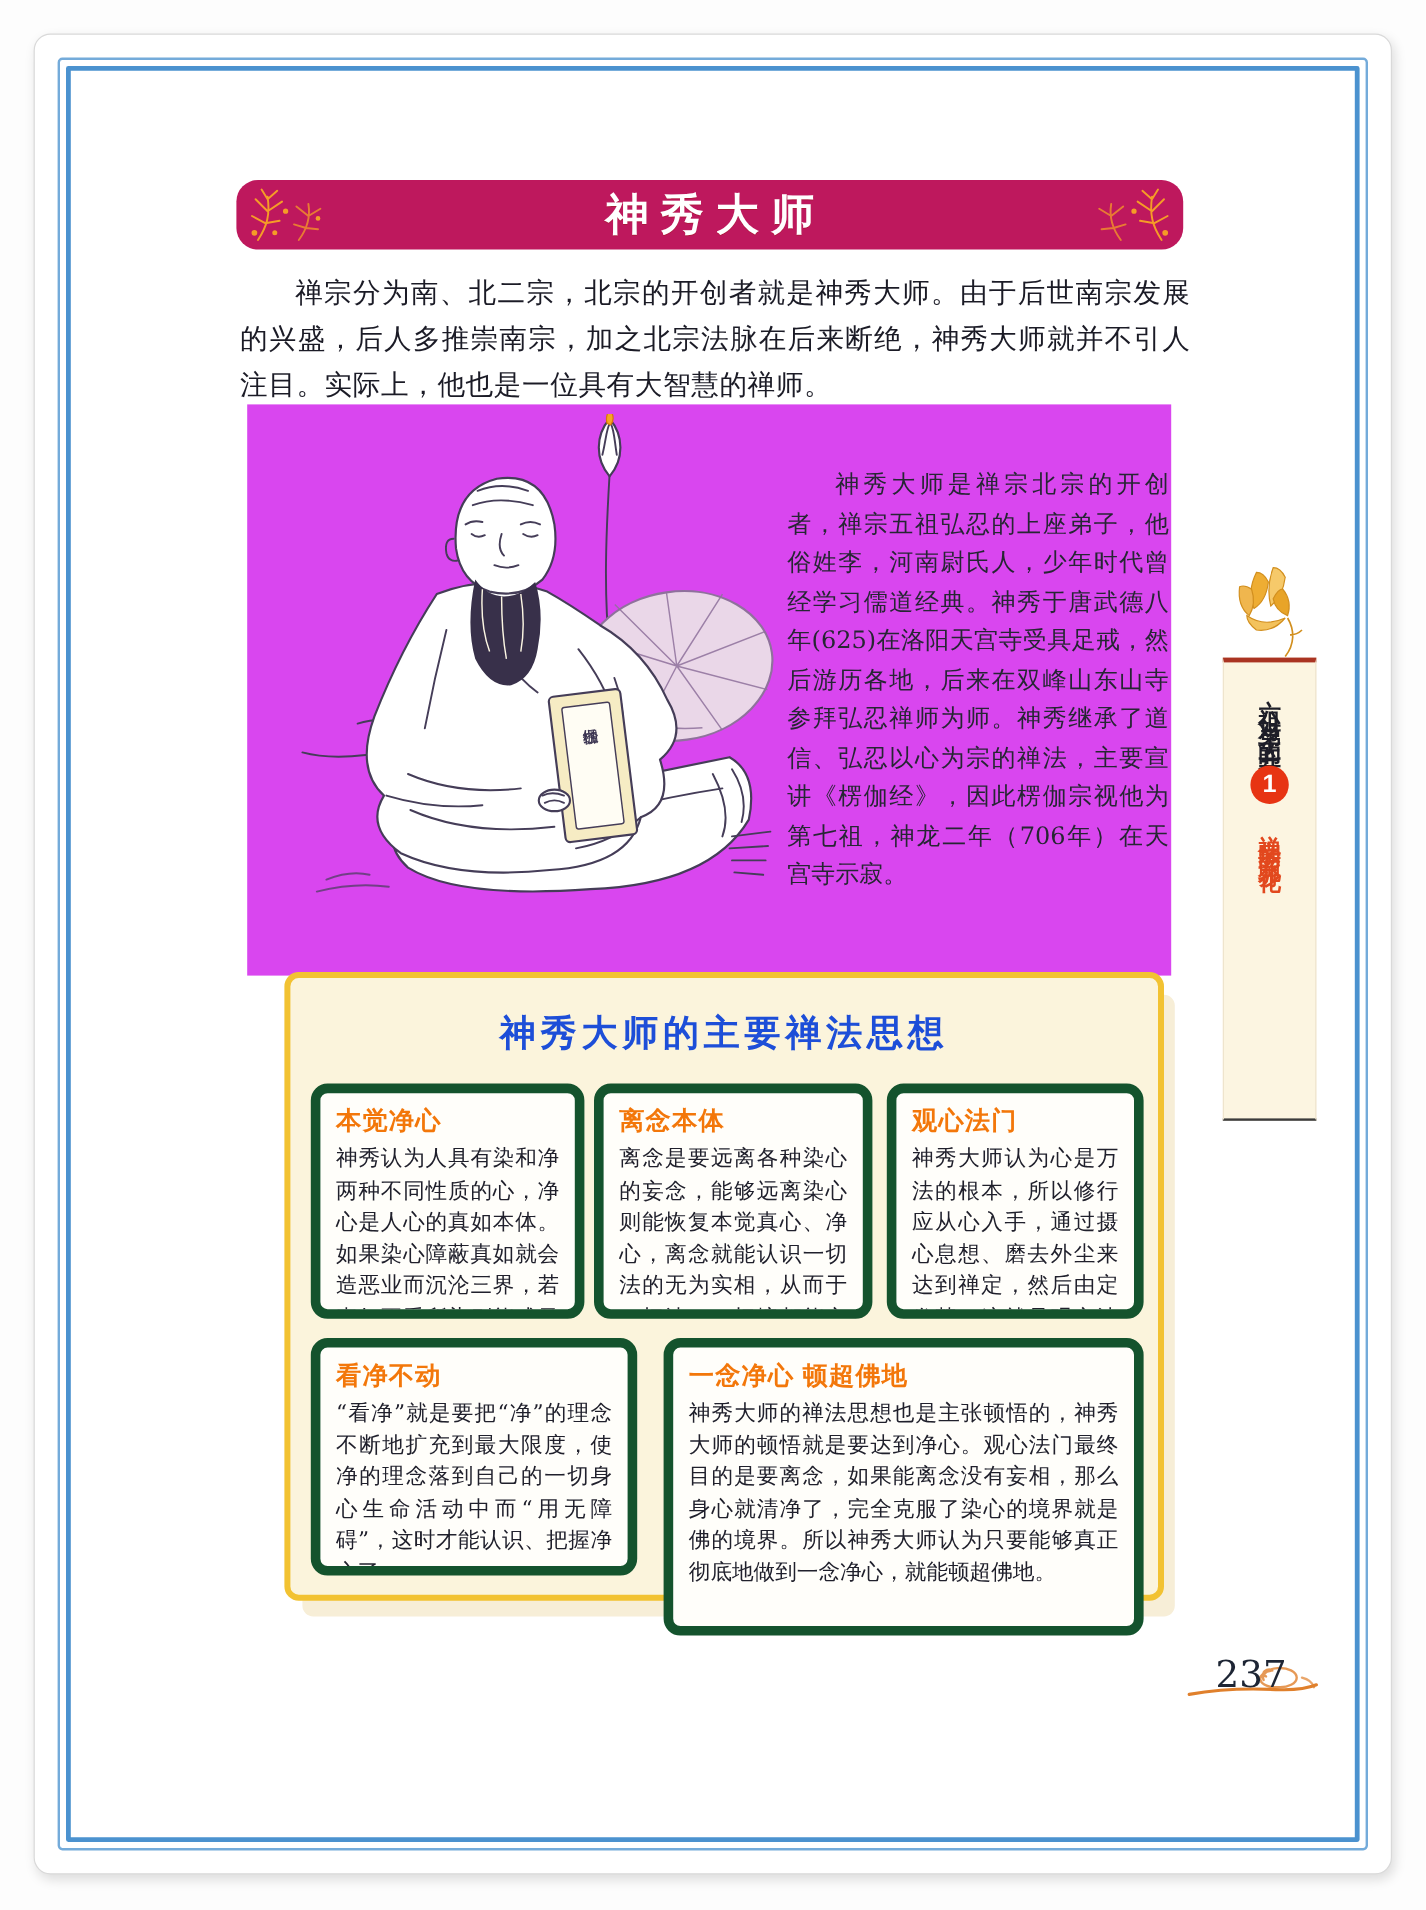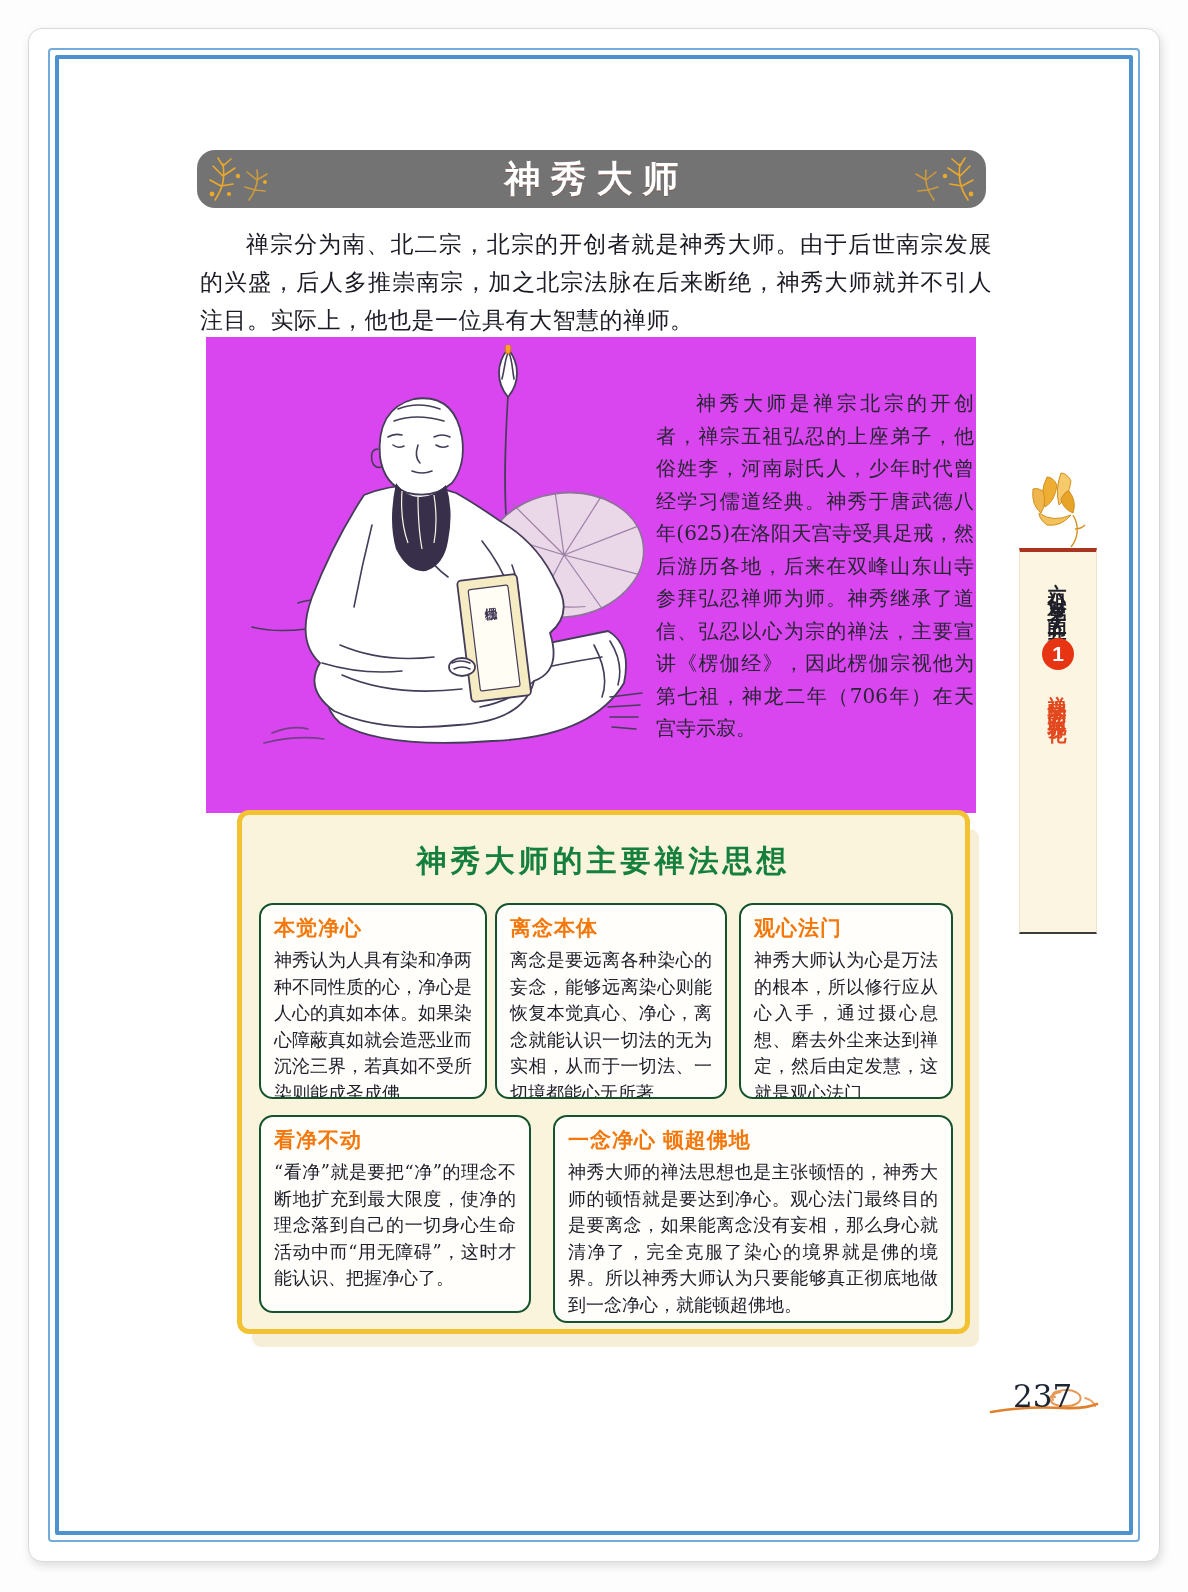--- a/index.html
+++ b/index.html
@@ -17,21 +17,21 @@
     position:absolute; left:19px; top:19px; right:19px; bottom:19px;
     border:2px solid #74abda; border-radius:4px;
   }
   .frame-thick {
     position:absolute; left:26px; top:26px; right:26px; bottom:26px;
     border:4px solid #4b92cf; border-radius:2px;
   }
   
   .banner {
     position:absolute; left:168px; top:121px; width:789px; height:58px;
-    background:#737373; border-radius:18px;
+    background:#be185d; border-radius:18px;
     display:flex; align-items:center; justify-content:center;
   }
   .banner-title {
     color:#ffffff; font-size:36px; font-weight:bold; letter-spacing:10px;
     text-indent:10px; text-shadow:0 1px 0 rgba(140,30,0,.35);
   }
   .sprig { position:absolute; top:4px; width:86px; height:50px; opacity:.95; }
   .sprig.left { left:8px; }
   .sprig.right { right:8px; transform:scaleX(-1); }
   
@@ -73,39 +73,39 @@
   }
   .side-section { font-size:19px; letter-spacing:5px; color:#e2481e; }
   
   .thoughts {
     position:absolute; left:208px; top:781px; width:733px; height:524px;
     border:5px solid #f2c232; border-radius:12px; background:#fbf4dc;
     box-shadow:12px 16px 0 -3px #f7eed7;
   }
   .thoughts-title {
     position:absolute; left:0; right:0; top:26px; text-align:center;
-    font-size:30px; font-weight:bold; color:#15803d; letter-spacing:4px;
+    font-size:30px; font-weight:bold; color:#1d4ed8; letter-spacing:4px;
   }
   .tbox {
-    position:absolute; background:#fffefa; border:2px solid #14532d;
+    position:absolute; background:#fffefa; border:8px solid #14532d;
     border-radius:14px; padding:9px 13px 6px; overflow:hidden;
   }
   .tbox h3 {
     font-size:21px; font-weight:bold; color:#f3770a; letter-spacing:1px;
     margin-bottom:5px; font-family:"Liberation Sans", sans-serif;
   }
   .tbox p {
     font-family:"DejaVu Serif", serif; font-size:18px; line-height:26.5px;
     color:#20202c; text-align:justify;
   }
   .tbox.b1 { left:17px;  top:88px;  width:228px; height:196px; }
   .tbox.b2 { left:253px; top:88px;  width:232px; height:196px; }
   .tbox.b3 { left:497px; top:88px;  width:214px; height:196px; }
   .tbox.b4 { left:17px;  top:300px; width:272px; height:198px; }
-  .tbox.b5 { left:311px; top:300px; width:400px; height:208px; }
+  .tbox.b5 { left:311px; top:300px; width:400px; height:248px; }
   
   .pageno {
     position:absolute; left:956px; top:1349px; width:120px; height:42px;
   }
   .pageno .num {
     position:absolute; left:4px; top:0;
     font-family:"DejaVu Serif", serif; font-size:31px; color:#1d2534;margin-left:24px;
   }
   .pageno svg { position:absolute; left:0; top:0; }
   

